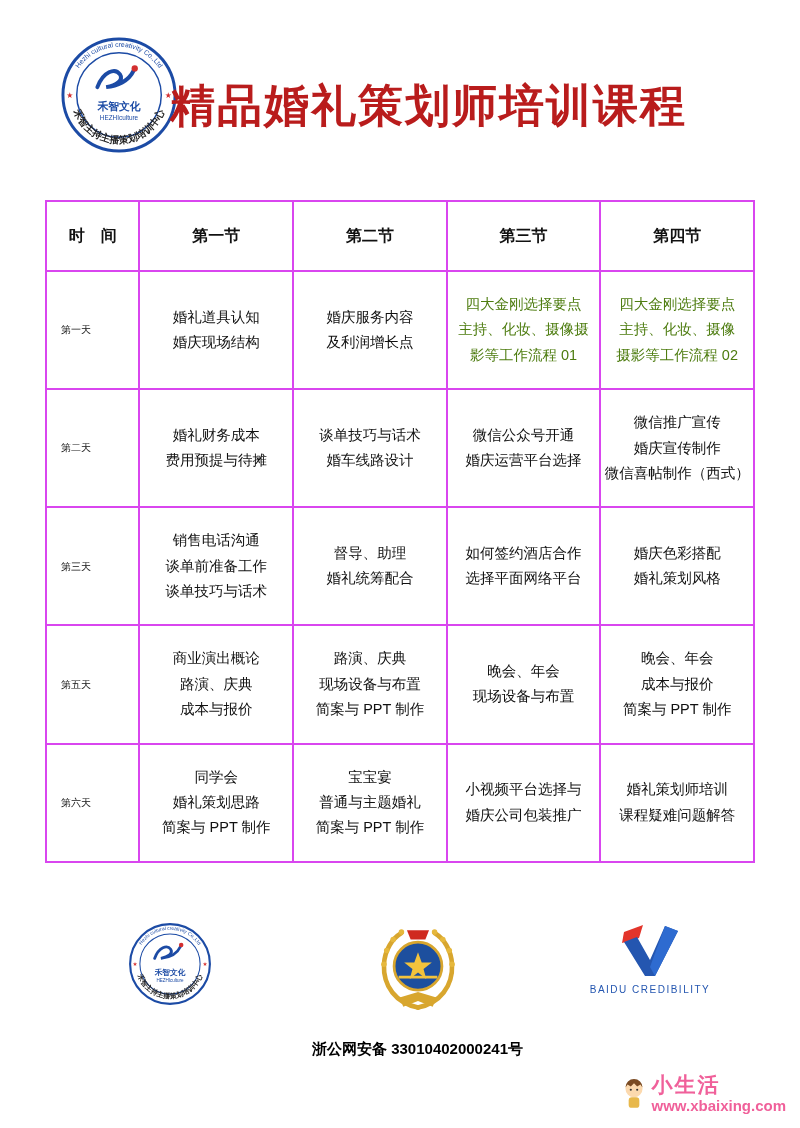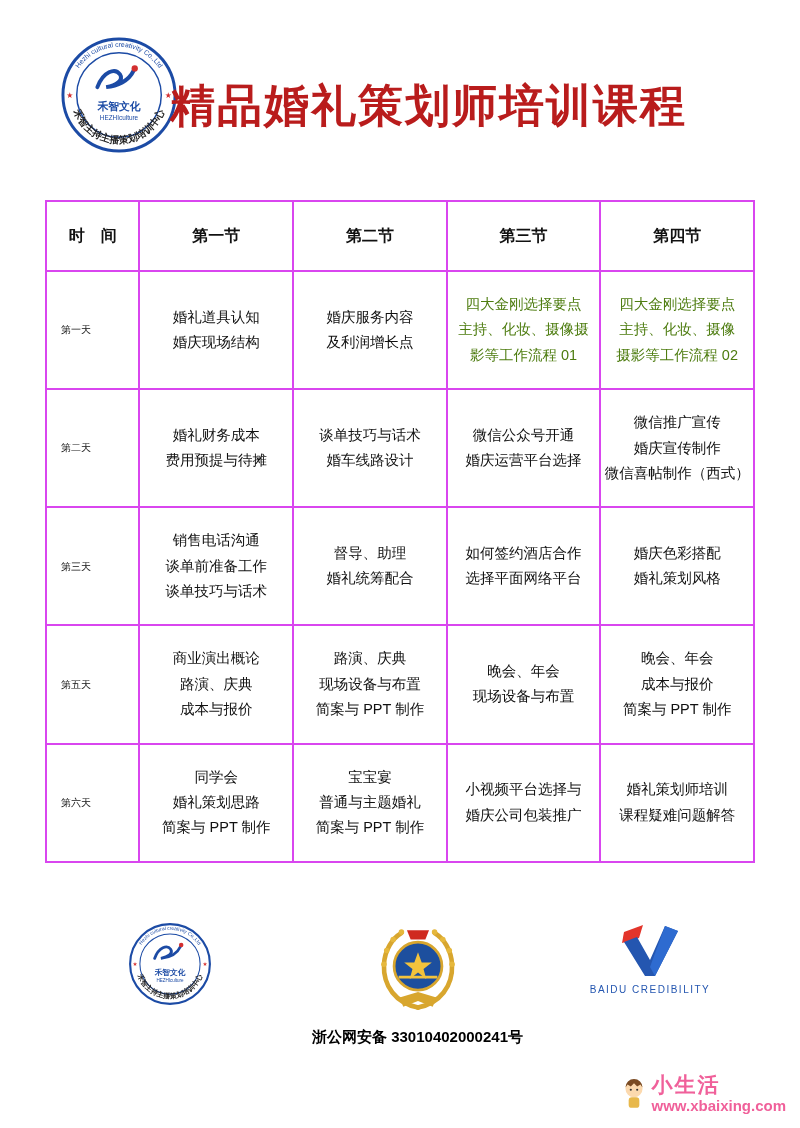--- a/index.html
+++ b/index.html
@@ -43,21 +43,21 @@
   .footer {
     position:absolute; top:922px; left:0; width:100%;
     display:flex; justify-content:space-between;
     padding:0 55px 0 60px;
   }
   .f-block { text-align:center; }
   .f-left  { width:220px; }
   .f-mid   { width:240px; }
   .f-right { width:190px; }
   .f-left .txt { margin-top:8px; font-size:13px; color:#222; }
-  .f-mid  .txt { margin-top:10px; font-size:15px; font-weight:700; color:#000; }
+  .f-mid  .txt { margin-top:22px; font-size:15px; font-weight:700; color:#000; }
   .baidu-cn { margin-top:2px; font-size:17px; font-weight:700; color:#2456b0; letter-spacing:2px; }
   .baidu-en { font-size:10px; color:#2456b0; letter-spacing:1.5px; }
   .baidu-cert { margin-top:10px; font-size:15px; font-weight:700; color:#000; letter-spacing:1px; }
 
   
   .watermark {
     position:absolute; right:14px; top:1072px;
     display:flex; align-items:center; gap:5px;
   }
   .wm-texts { display:flex; flex-direction:column; line-height:1.2; }

